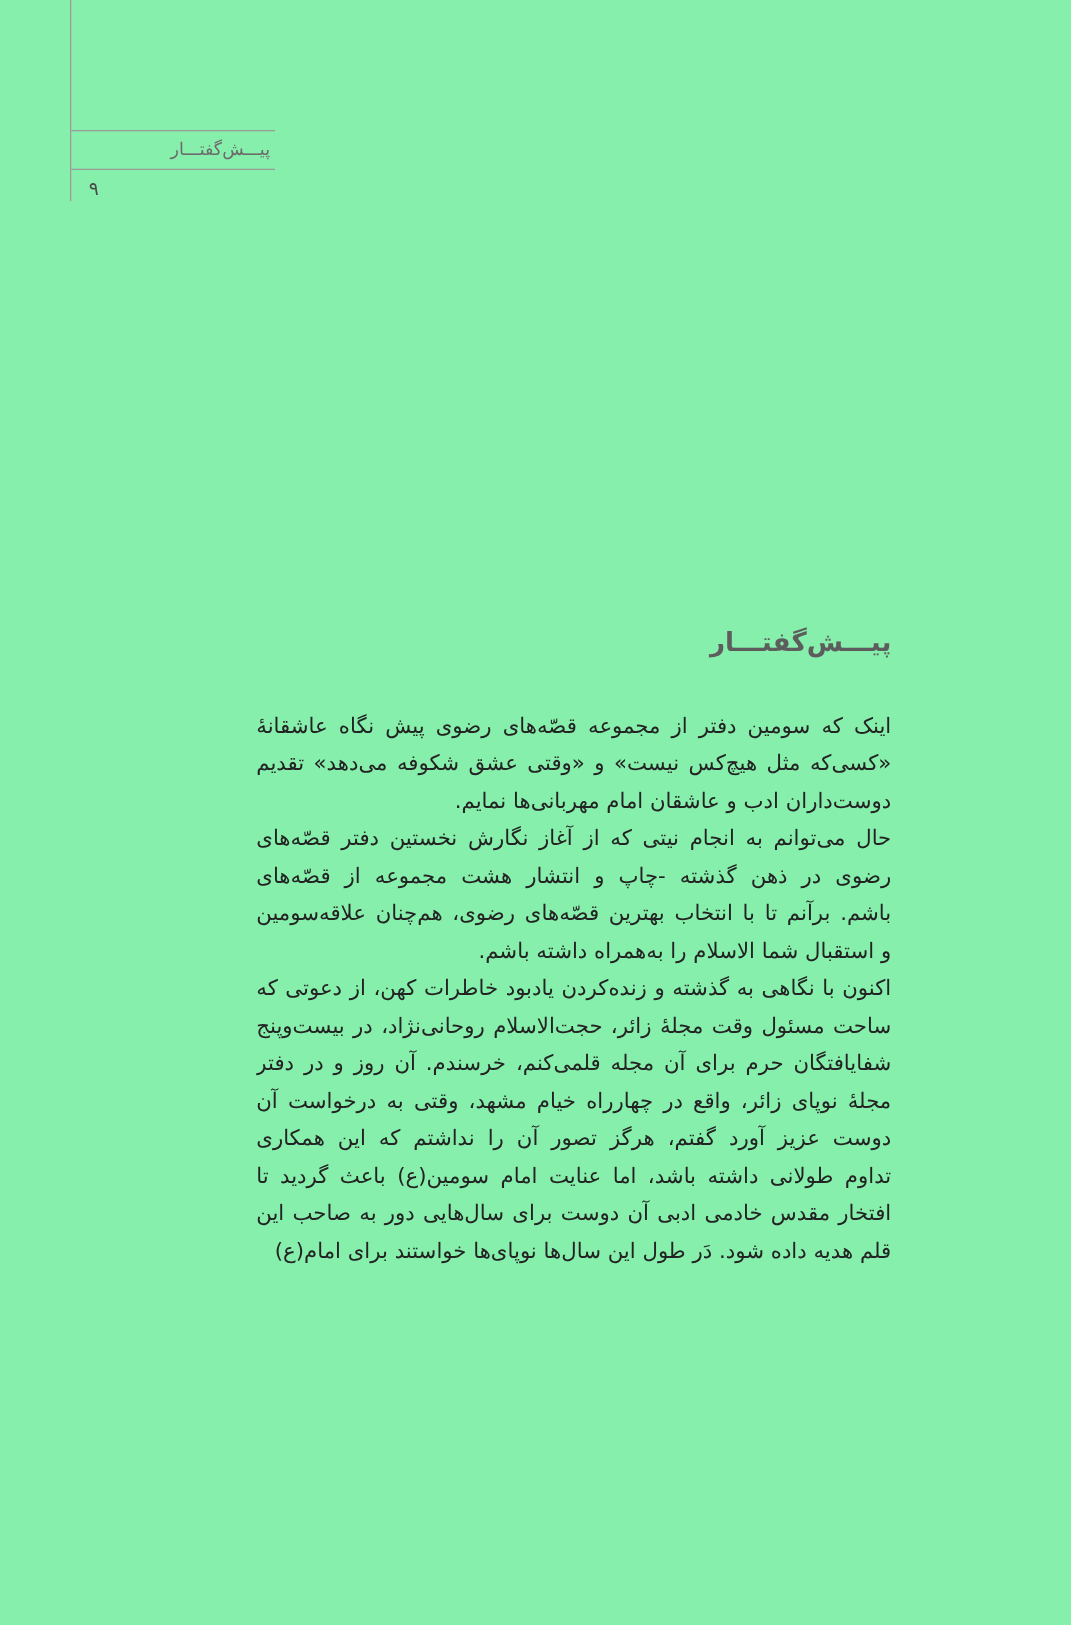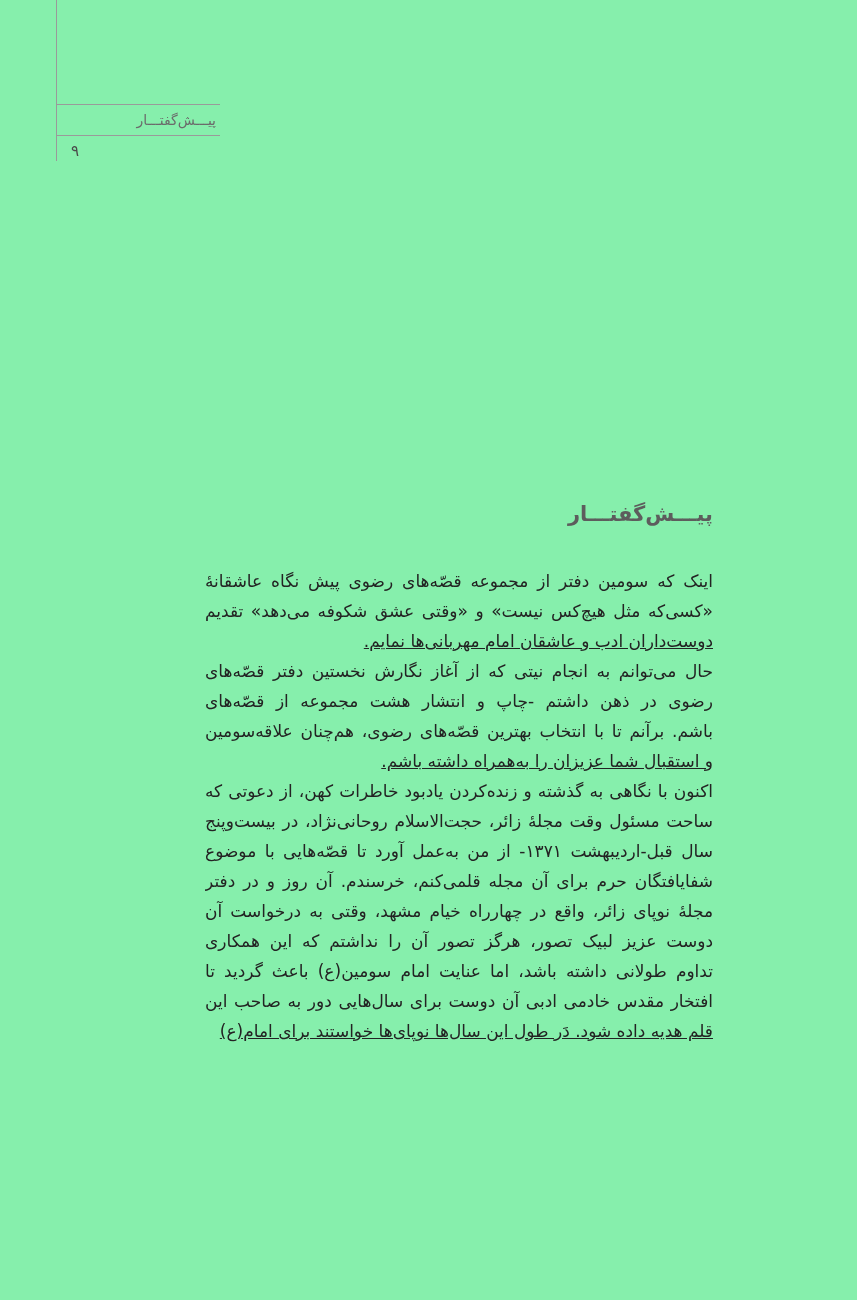--- a/index.html
+++ b/index.html
@@ -43,21 +43,21 @@
     direction:rtl;color:var(--ink);
     font-size:17px;
     margin-top:15px;
   }
   .para{margin:0;padding:0;}
   .line{
     height:30px;line-height:30px;overflow:hidden;
     text-align:justify;text-align-last:justify;
     text-justify:inter-word;
   }
-  .line.last{text-align-last:right;text-decoration:underline;}
+  .line.last{text-align-last:right;}
 </style>
 </head>
 <body>
 
 <div class="page">
 
   <header>
     <div class="v-rule"></div>
     <div class="header-box">
       <div class="h-rule"></div>
@@ -70,31 +70,30 @@
   <main>
     <h1 class="preface-heading">پیـــش‌گفتـــار</h1>
     <div class="text-block" id="paragraphs">
         <div class="para">
           <div class="line">اینک که سومین دفتر از مجموعه قصّه‌های رضوی پیش نگاه عاشقانهٔ</div>
           <div class="line">«کسی‌که مثل هیچ‌کس نیست» و «وقتی عشق شکوفه می‌دهد» تقدیم</div>
           <div class="line last">دوست‌داران ادب و عاشقان امام مهربانی‌ها نمایم.</div>
         </div>
         <div class="para">
           <div class="line">حال می‌توانم به انجام نیتی که از آغاز نگارش نخستین دفتر قصّه‌های</div>
-          <div class="line">رضوی در ذهن داشتم -چاپ و انتشار هشت مجموعه از قصّه‌های</div>
+          <div class="line">رضوی در ذهن گذشته -چاپ و انتشار هشت مجموعه از قصّه‌های</div>
           <div class="line">باشم. برآنم تا با انتخاب بهترین قصّه‌های رضوی، هم‌چنان علاقه‌سومین</div>
-          <div class="line last">و استقبال شما عزیزان را به‌همراه داشته باشم.</div>
+          <div class="line last">و استقبال شما الاسلام را به‌همراه داشته باشم.</div>
         </div>
         <div class="para">
           <div class="line">اکنون با نگاهی به گذشته و زنده‌کردن یادبود خاطرات کهن، از دعوتی که</div>
           <div class="line">ساحت مسئول وقت مجلهٔ زائر، حجت‌الاسلام روحانی‌نژاد، در بیست‌وپنج</div>
-          <div class="line">سال قبل-اردیبهشت ۱۳۷۱- از من به‌عمل آورد تا قصّه‌هایی با موضوع</div>
           <div class="line">شفایافتگان حرم برای آن مجله قلمی‌کنم، خرسندم. آن روز و در دفتر</div>
           <div class="line">مجلهٔ نوپای زائر، واقع در چهارراه خیام مشهد، وقتی به درخواست آن</div>
-          <div class="line">دوست عزیز لبیک تصور، هرگز تصور آن را نداشتم که این همکاری</div>
+          <div class="line">دوست عزیز آورد گفتم، هرگز تصور آن را نداشتم که این همکاری</div>
           <div class="line">تداوم طولانی داشته باشد، اما عنایت امام سومین(ع) باعث گردید تا</div>
           <div class="line">افتخار مقدس خادمی ادبی آن دوست برای سال‌هایی دور به صاحب این</div>
           <div class="line last">قلم هدیه داده شود. دَر طول این سال‌ها نوپای‌ها خواستند برای امام(ع)</div>
         </div>
       </div>
   </main>
 
 </div>
 
 </body></html>

